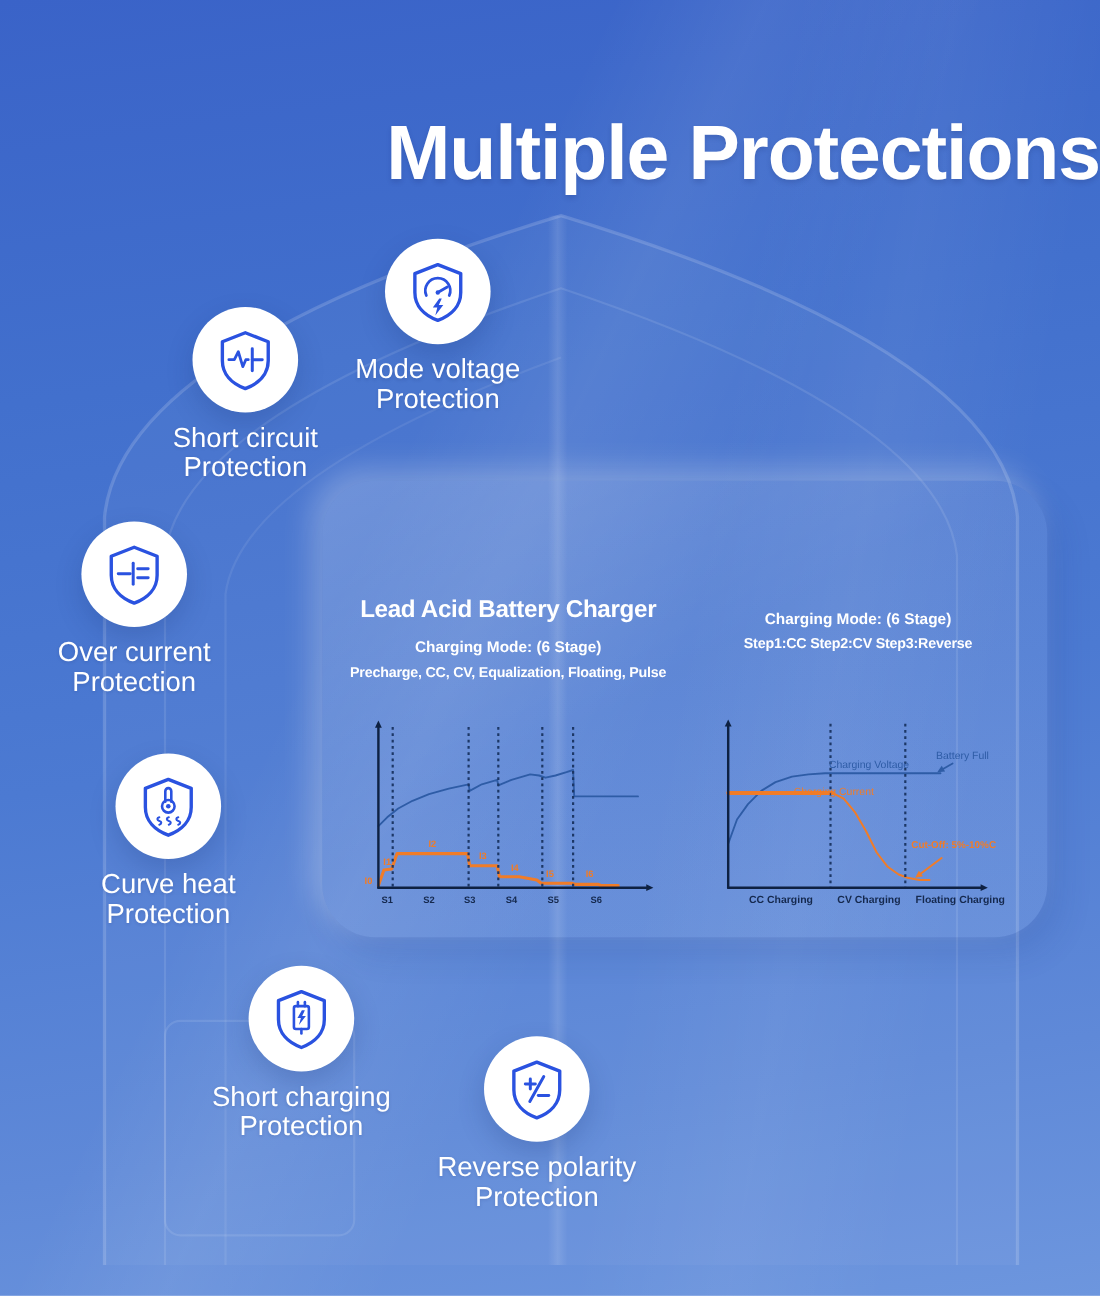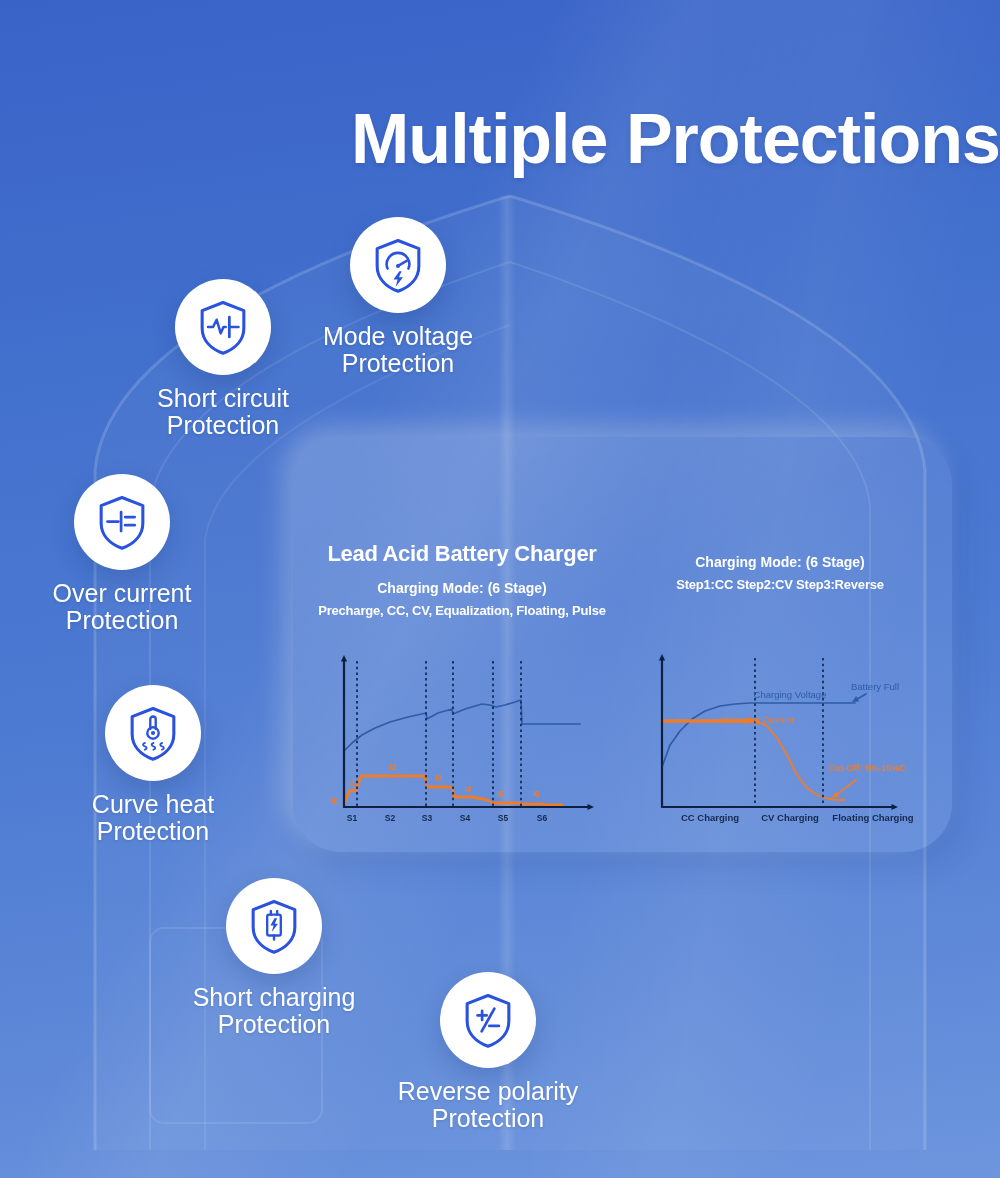--- a/index.html
+++ b/index.html
@@ -29,21 +29,21 @@
   .badge-label{
     position:absolute;top:106px;left:48px;transform:translateX(-50%);
     text-align:center;color:#ffffff;font-size:25px;line-height:27px;white-space:nowrap;
     text-shadow:0 1px 3px rgba(20,40,100,0.18);
   }
   .pos-over-voltage{left:350px;top:217px;}
   .pos-short-circuit{left:175px;top:279px;}
   .pos-over-current{left:74px;top:474px;}
   .pos-over-heat{left:105px;top:685px;}
   .pos-over-charging{left:226px;top:878px;}
-  .pos-reverse-polarity{left:440px;top:972px;}
+  .pos-reverse-polarity{left:440px;top:942px;}
   .panel{
     position:absolute;left:293px;top:437px;width:659px;height:415px;border-radius:48px;
     background:linear-gradient(150deg,rgba(255,255,255,0.20),rgba(255,255,255,0.08) 45%,rgba(190,210,245,0.12));
     box-shadow:-10px -10px 26px rgba(255,255,255,0.25),10px 14px 30px rgba(30,60,140,0.16);
   }
   .panel-title{
     position:absolute;top:38px;left:0;right:0;text-align:center;
     font-size:43px;font-weight:bold;color:#ffffff;
     text-shadow:0 2px 4px rgba(20,40,100,0.18);
   }

